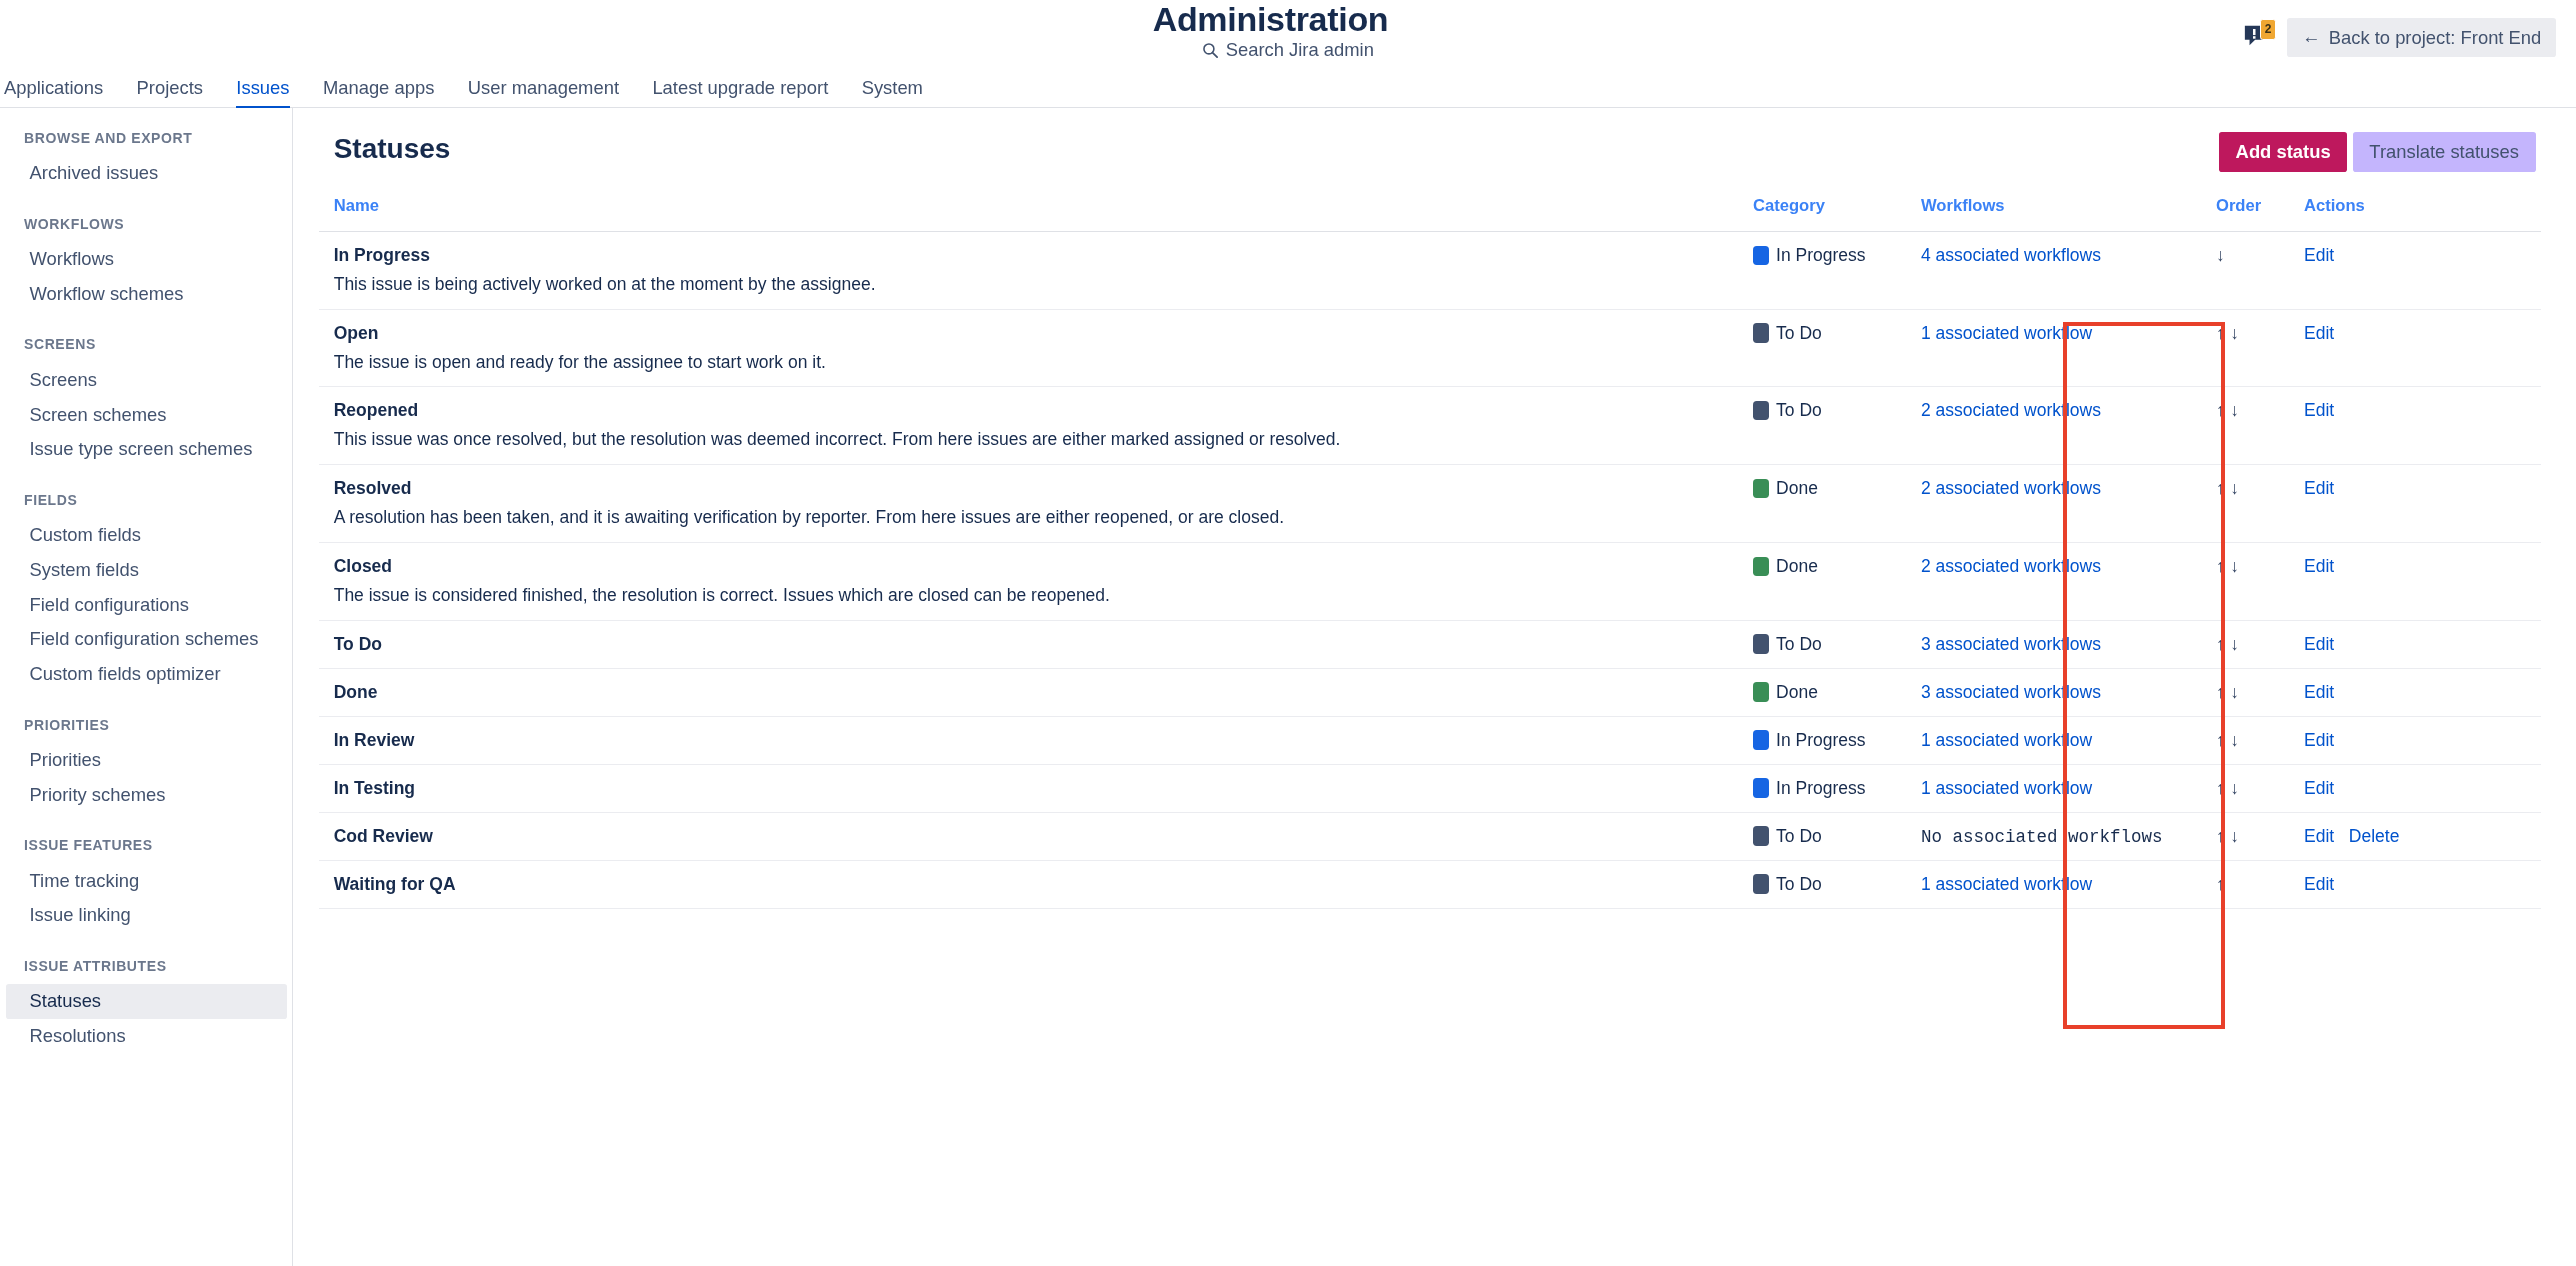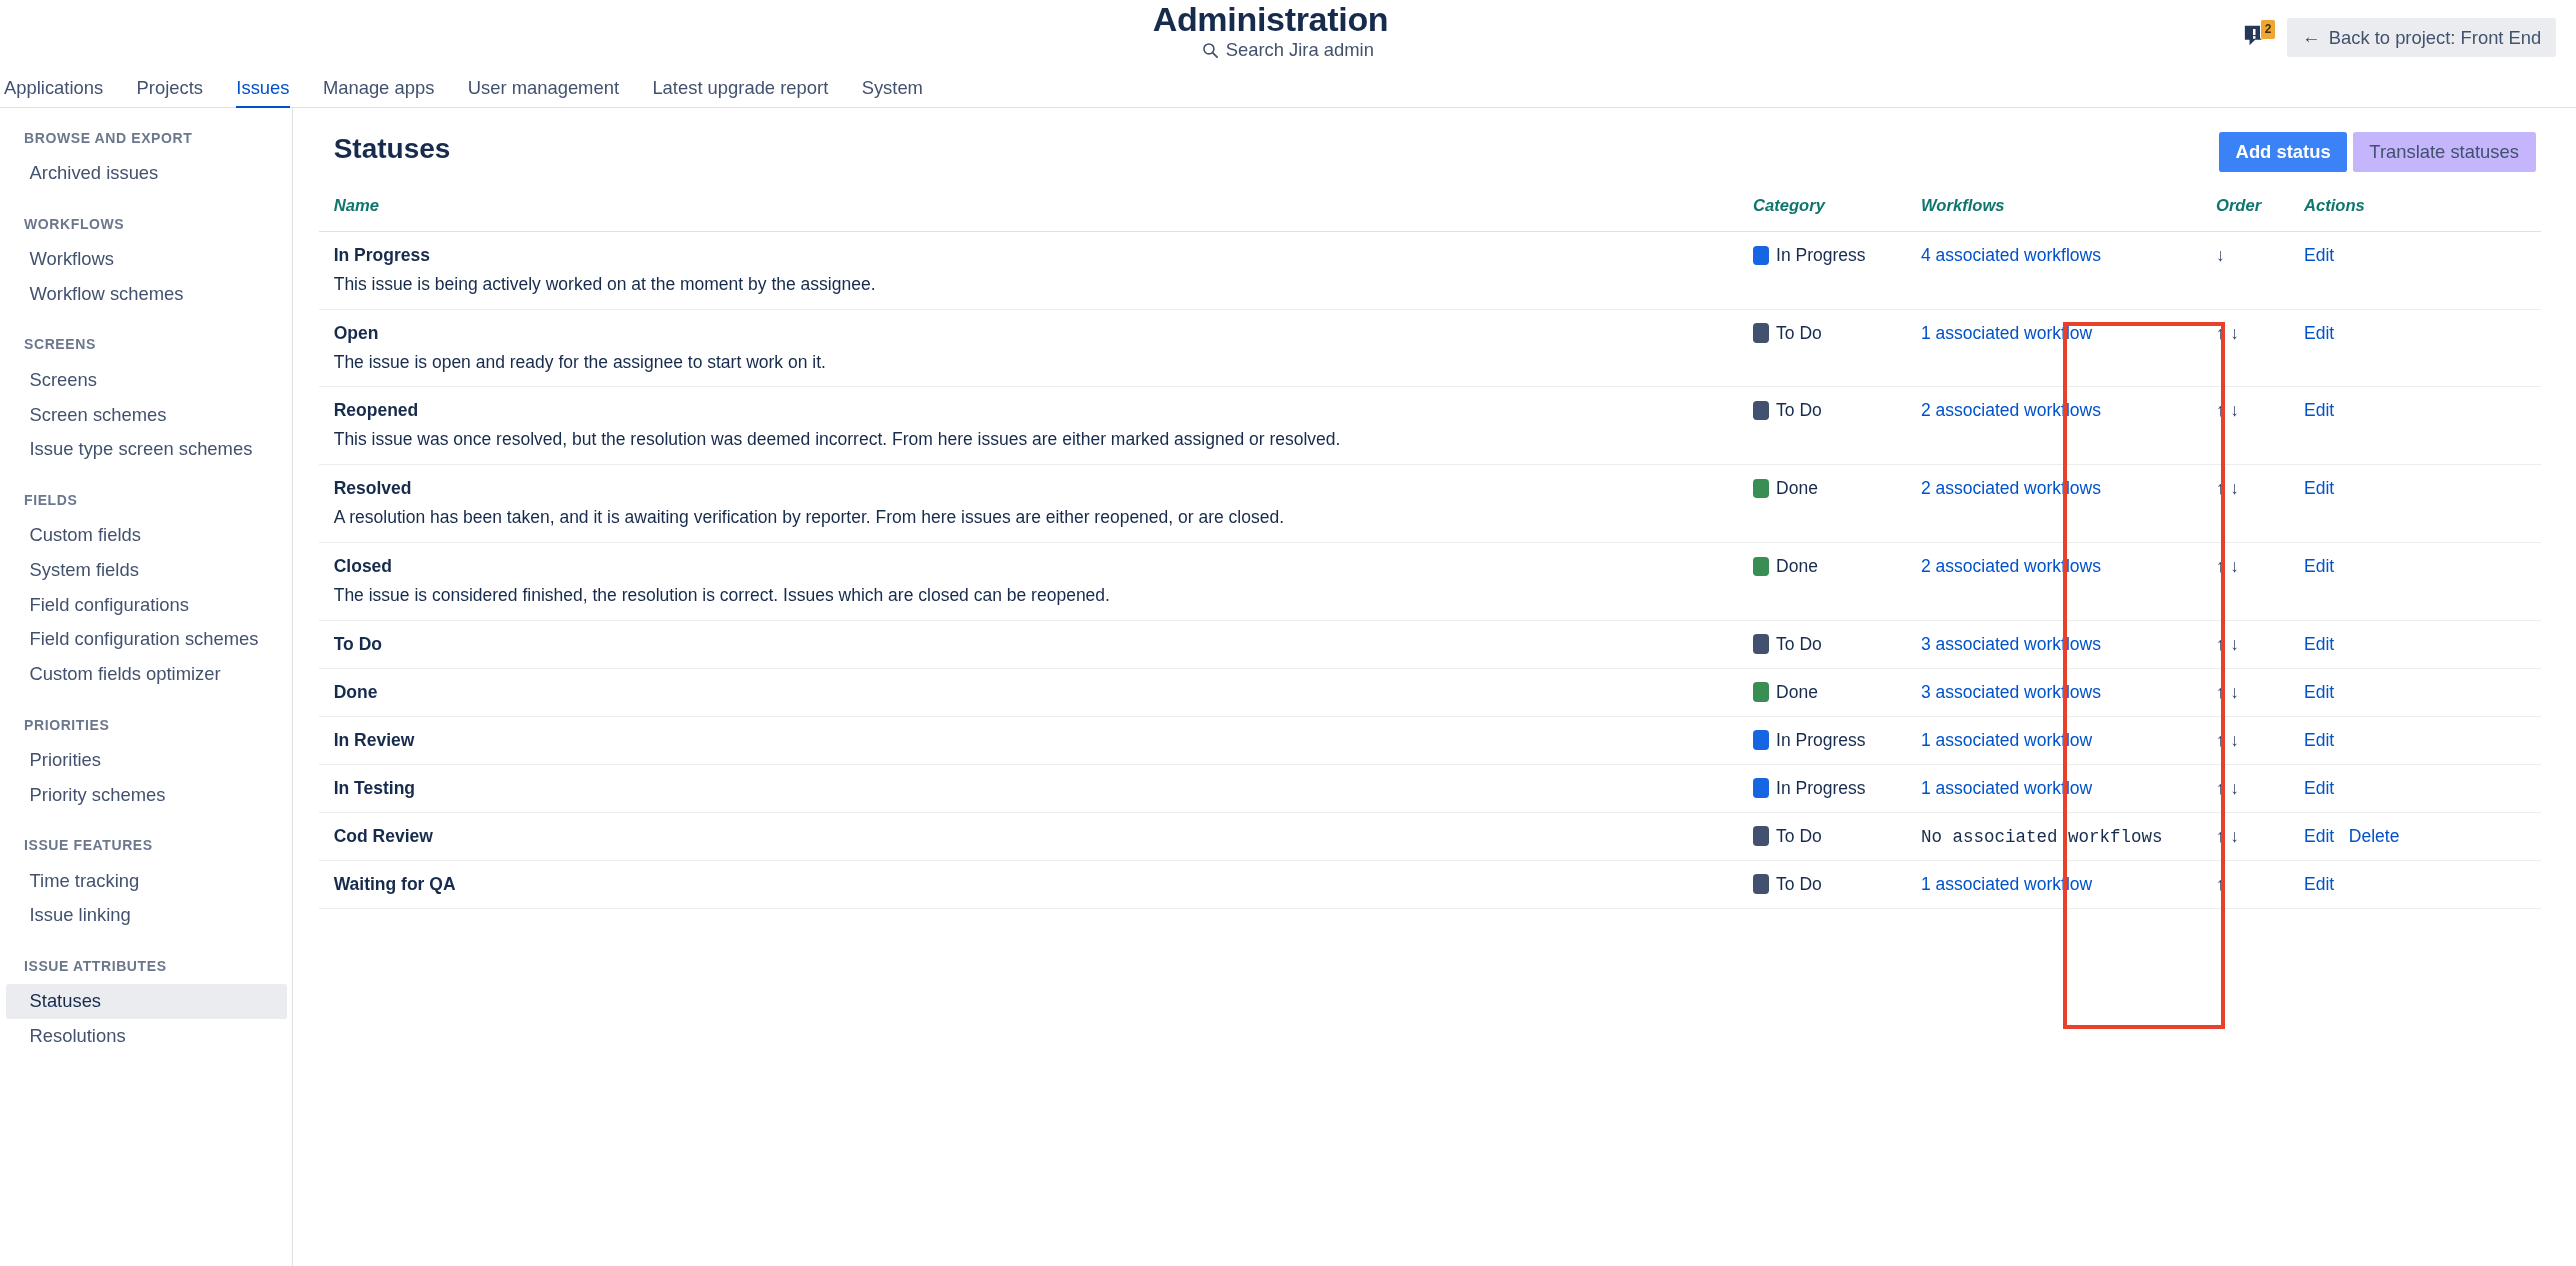--- a/index.html
+++ b/index.html
@@ -174,39 +174,38 @@
   .head-actions { display: flex; gap: 5.5px; }
   .btn {
     border: none;
     border-radius: 2.8px;
     font-size: 18.4px;
     font-family: "Liberation Sans", sans-serif;
     padding: 9.2px 16.6px;
     cursor: pointer;
     white-space: nowrap;
   }
-  .btn-primary { background: #3b82f6; color: #ffffff; font-weight: bold; }
+  .btn-primary { background: #be185d; color: #ffffff; font-weight: bold; }
   .btn-default { background: #c4b5fd; color: #42526E; text-align: center; }
 
   
   table.statuses {
     width: 100%;
     border-collapse: collapse;
     margin-top: 20px;
     table-layout: fixed;
   }
   table.statuses th {
     text-align: left;
     font-size: 16.6px;
     font-weight: bold;
-    color: #0f766e;
+    color: #3b82f6;
     padding: 3.7px 0 14.7px 0;
     border-bottom: 1.8px solid #DFE1E6;
     vertical-align: bottom;
-    font-style: italic;
   }
   table.statuses td {
     padding: 13px 0 13px 0;
     border-bottom: 1.8px solid #EBECF0;
     vertical-align: top;
     font-size: 17.5px;
   }
   .col-name { width: 1434px; padding-left: 14.7px !important; }
   .col-cat { width: 168px; }
   .col-wf  { width: 295px; }

